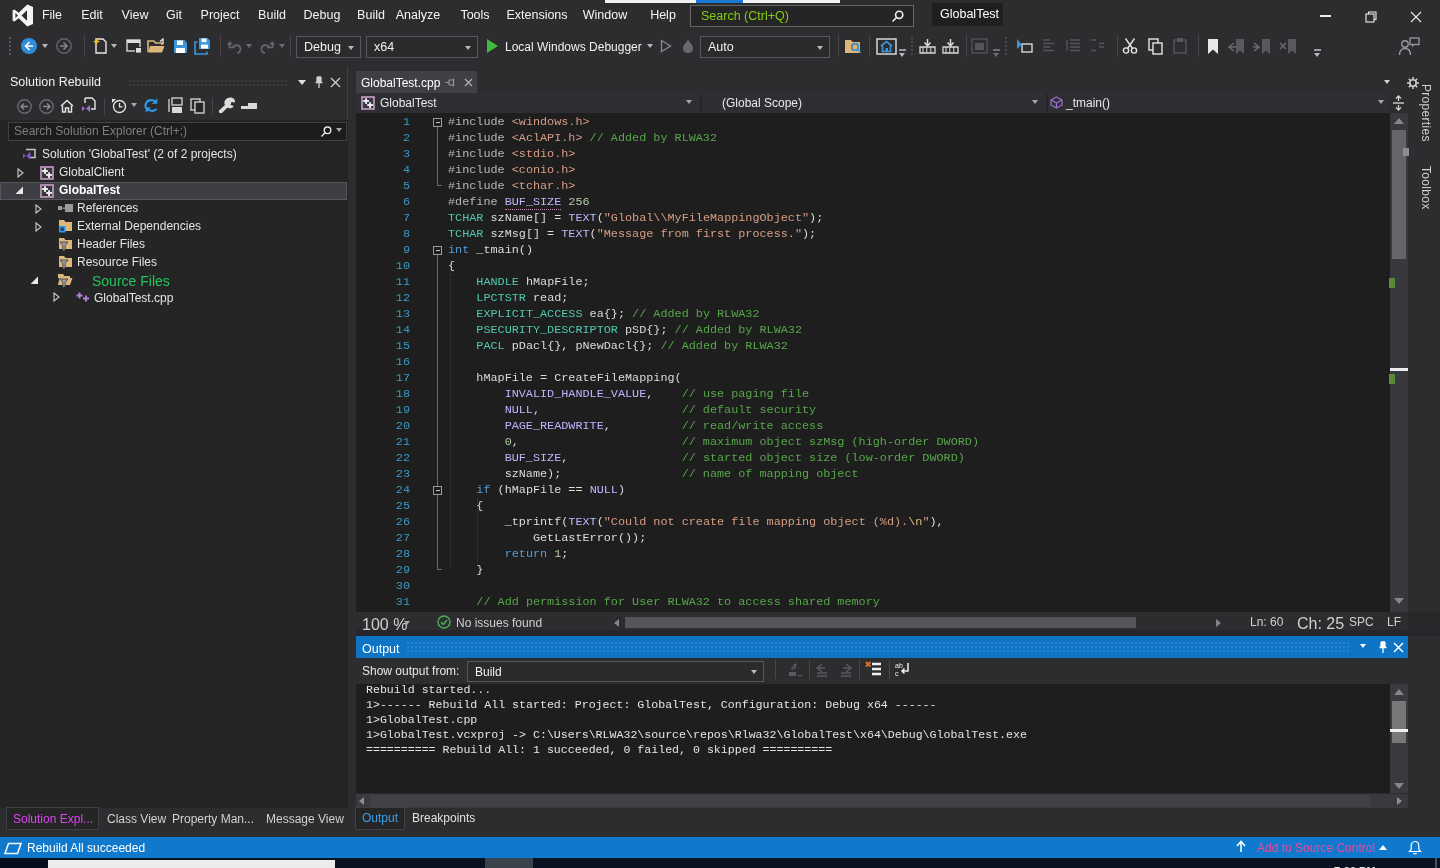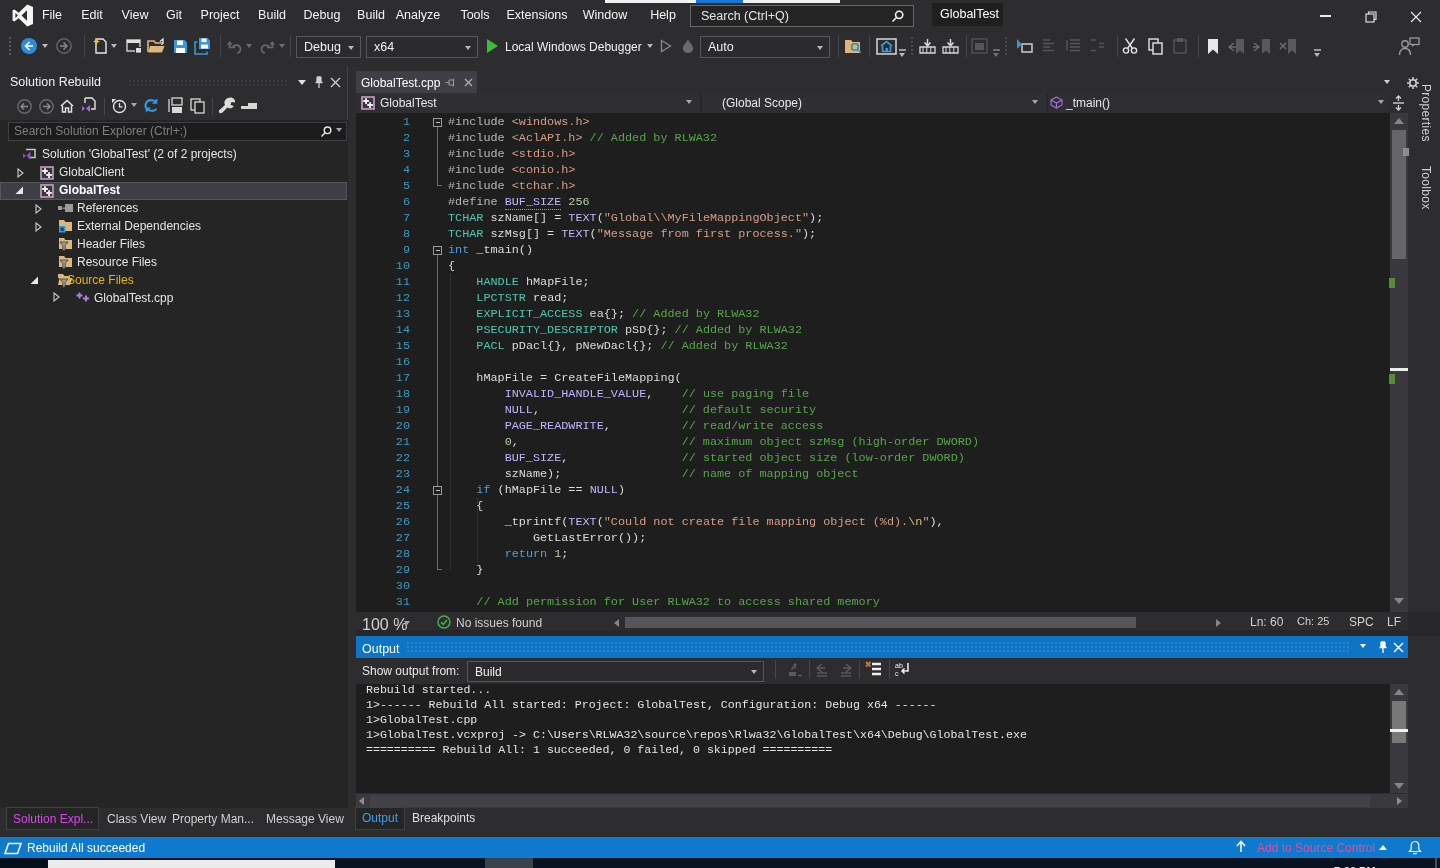--- a/index.html
+++ b/index.html
@@ -27,21 +27,21 @@
 <span class="a" style="left:272px;transform:translateX(-50%)">Build</span>
 <span class="a" style="left:322px;transform:translateX(-50%)">Debug</span>
 <span class="a" style="left:371px;transform:translateX(-50%)">Build</span>
 <span class="a" style="left:418px;transform:translateX(-50%)">Analyze</span>
 <span class="a" style="left:475px;transform:translateX(-50%)">Tools</span>
 <span class="a" style="left:537px;transform:translateX(-50%)">Extensions</span>
 <span class="a" style="left:605px;transform:translateX(-50%)">Window</span>
 <span class="a" style="left:663px;transform:translateX(-50%)">Help</span>
 </div>
 <div class="a" style="left:690px;top:5px;width:224px;height:22px;background:#252526;border:1px solid #66666a">
- <span style="position:absolute;left:10px;top:3px;font-size:12.5px;color:#e5e5e5">Search (Ctrl+Q)</span>
+ <span style="position:absolute;left:10px;top:3px;font-size:12.5px;color:#84cc16">Search (Ctrl+Q)</span>
  <svg style="position:absolute;right:8px;top:3px" width="14" height="14" viewBox="0 0 14 14">
       <circle cx="8.2" cy="5.8" r="3.6" fill="none" stroke="#f0f0f0" stroke-width="1.6"></circle>
       <line x1="5.5" y1="8.5" x2="1.5" y2="12.5" stroke="#f0f0f0" stroke-width="1.6"></line>
     </svg>
 </div>
 <div class="a" style="left:932px;top:3px;width:71px;height:23px;background:#1f1f20"></div>
 <div class="a" style="left:940px;top:7px;font-size:12.5px;color:#fff">GlobalTest</div>
 <div class="a" style="left:1320px;top:15px;width:11px;height:1.5px;background:#ececec"></div>
 <svg class="a" style="left:1365px;top:11px" width="12" height="12" viewBox="0 0 12 12" fill="none" stroke="#ececec" stroke-width="1.1">
     <rect x="1" y="3" width="8" height="8"></rect>
@@ -333,21 +333,21 @@
     </svg>
 <div class="a" style="left:77px;top:255px;font-size:12px;color:#e4e4e4">Resource Files</div>
 <svg class="a" style="left:30px;top:276px" width="9" height="9" viewBox="0 0 9 9">
       <path d="M8 0.5 L8 8 L0.5 8 Z" fill="#e8e8e8"></path>
     </svg>
 <svg class="a" style="left:57px;top:273px" width="16" height="15" viewBox="0 0 16 15">
       <path d="M1 1 L6 1 L7.5 3 L13 3 L13 5 L1 5 Z" fill="#dcb67a"></path>
       <path d="M2.5 5 L15.5 5 L13 12 L1 12 Z" fill="#dcb67a"></path>
       <path d="M3 6 L11 6 L8.2 9.5 L8.2 13.5 L5.8 14.5 L5.8 9.5 Z" fill="#9a9a9e" stroke="#3c3c40" stroke-width=".8"></path>
     </svg>
-<div class="a" style="left:67px;top:273px;font-size:12px;color:#eab308">Source Files</div>
+<div class="a" style="left:92px;top:273px;font-size:14px;color:#22c55e">Source Files</div>
 <svg class="a" style="left:53px;top:292px" width="7" height="10" viewBox="0 0 7 10">
       <path d="M1 1 L6 5 L1 9 Z" fill="none" stroke="#c8c8c8" stroke-width="1.1"></path>
     </svg>
 <svg class="a" style="left:76px;top:292px" width="14" height="11" viewBox="0 0 14 11">
       <path d="M3.5 0.5 L3.5 6.5 M0.5 3.5 L6.5 3.5 M10 3.5 L10 9.5 M7 6.5 L13 6.5" stroke="#b180d7" stroke-width="1.9"></path>
     </svg>
 <div class="a" style="left:94px;top:291px;font-size:12px;color:#e4e4e4">GlobalTest.cpp</div>
 
 <div class="a" style="left:0;top:808px;width:348px;height:23px;background:#2d2d30"></div>
 <div class="a" style="left:6px;top:807px;width:93px;height:23px;background:#252526;border:1px solid #3f3f46"></div>
@@ -492,21 +492,21 @@
 <div class="caret" style="left:404px;top:621px;border-top-color:#a8a8ac"></div>
 <svg class="a" style="left:437px;top:615px" width="14" height="14" viewBox="0 0 14 14">
       <circle cx="7" cy="7" r="6" fill="none" stroke="#4ab054" stroke-width="1.4"></circle>
       <path d="M4 7.2 L6.2 9.4 L10 5" fill="none" stroke="#4ab054" stroke-width="1.5"></path>
     </svg>
 <div class="a" style="left:456px;top:616px;font-size:12px;color:#d0d0d0">No issues found</div>
 <div class="a" style="left:614px;top:619px;width:0;height:0;border-top:4px solid transparent;border-bottom:4px solid transparent;border-right:5px solid #86868a"></div>
 <div class="a" style="left:625px;top:617px;width:511px;height:11px;background:#55555a"></div>
 <div class="a" style="left:1216px;top:619px;width:0;height:0;border-top:4px solid transparent;border-bottom:4px solid transparent;border-left:5px solid #86868a"></div>
 <div class="a" style="left:1250px;top:615px;font-size:12px;color:#d0d0d0">Ln: 60</div>
-<div class="a" style="left:1297px;top:615px;font-size:11px;color:#d0d0d0">Ch: 25</div>
+<div class="a" style="left:1297px;top:615px;font-size:16px;color:#d0d0d0">Ch: 25</div>
 <div class="a" style="left:1349px;top:615px;font-size:12px;color:#d0d0d0">SPC</div>
 <div class="a" style="left:1387px;top:615px;font-size:12px;color:#d0d0d0">LF</div>
 </div>
 
 <div class="a" style="left:1419px;top:84px;font-size:12px;color:#d0d0d0;writing-mode:vertical-rl;letter-spacing:.3px">Properties</div>
 <div class="a" style="left:1419px;top:166px;font-size:12px;color:#d0d0d0;writing-mode:vertical-rl;letter-spacing:.3px">Toolbox</div>
 
 <div class="a" style="left:356px;top:630px;width:1084px;height:6px;background:#27272b"></div>
 <div id="output">
 <div class="a" style="left:356px;top:636px;width:1052px;height:22px;background:#0d74c6"></div>

